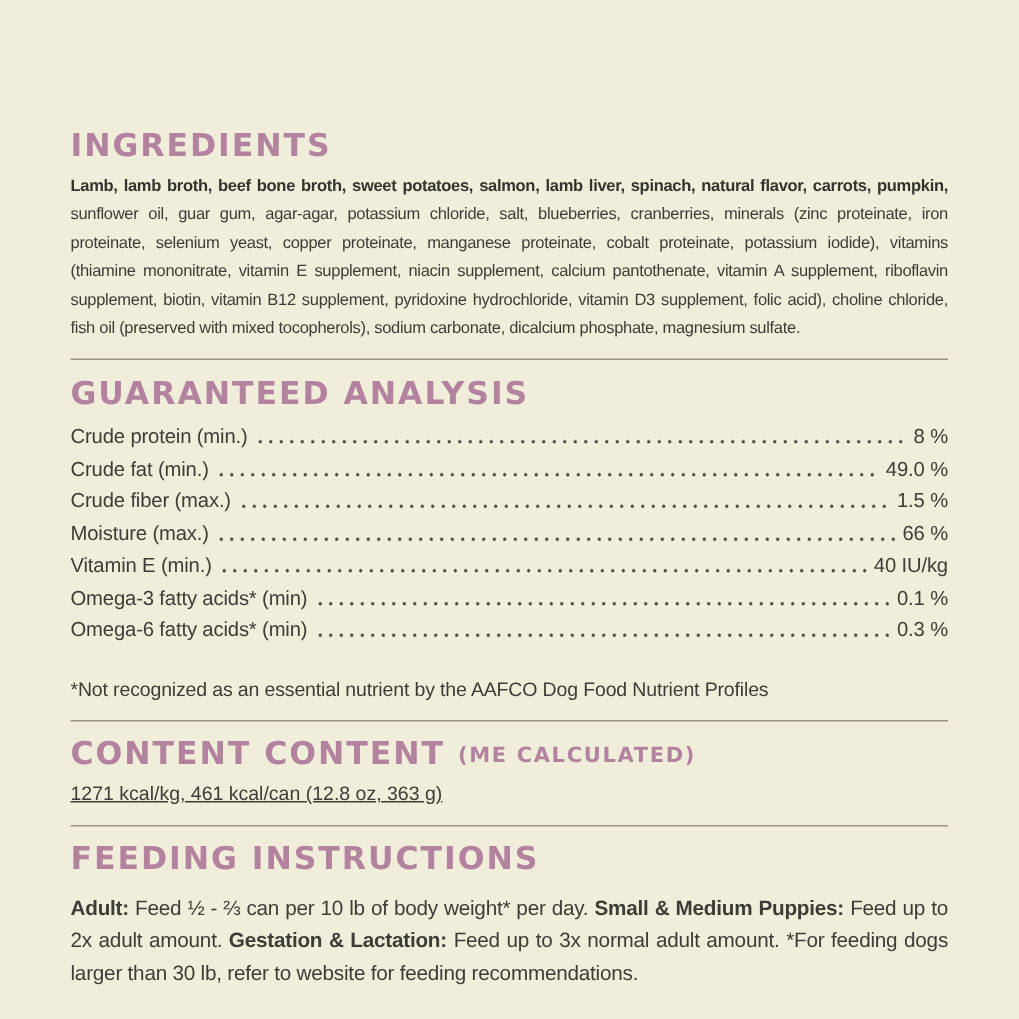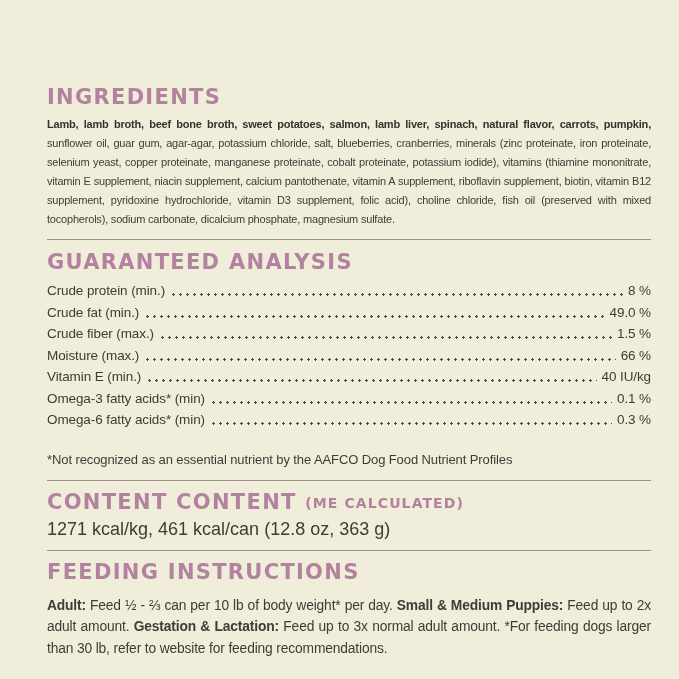--- a/index.html
+++ b/index.html
@@ -6,21 +6,21 @@
   html, body { margin: 0; padding: 0; }
   body {
     width: 679px;
     height: 679px;
     background: #f0eddb;
     color: #3e3c36;
     font-family: "Liberation Sans", "DejaVu Sans", sans-serif;
     overflow: hidden;
   }
   .label {
-    padding: 86px 28px 0 47px;
+    padding: 86px 47px 0 47px;
     width: 679px;
   }
   .section-heading {
     margin: 0 0 7px 0;
     font-family: "DejaVu Sans", "Liberation Sans", sans-serif;
     font-size: 21px;
     font-weight: bold;
     letter-spacing: 1.3px;
     color: #b2829f;
     line-height: 1.05;
@@ -67,22 +67,23 @@
     background-position: 0 13px;
   }
   .ga-value { white-space: nowrap; text-align: right; }
   .ga-footnote {
     margin: 21px 0 0 0;
     font-size: 13px;
     letter-spacing: -0.1px;
   }
   .calorie-body {
     margin: 2px 0 0 0;
-    font-size: 18px;
+    font-size: 13px;
     line-height: 18px;
+    text-decoration: underline;
   }
   .feeding-text {
     margin: 12px 0 0 0;
     font-size: 13.8px;
     line-height: 21.5px;
     letter-spacing: -0.15px;
     text-align: justify;
   }
 </style>
 </head>

